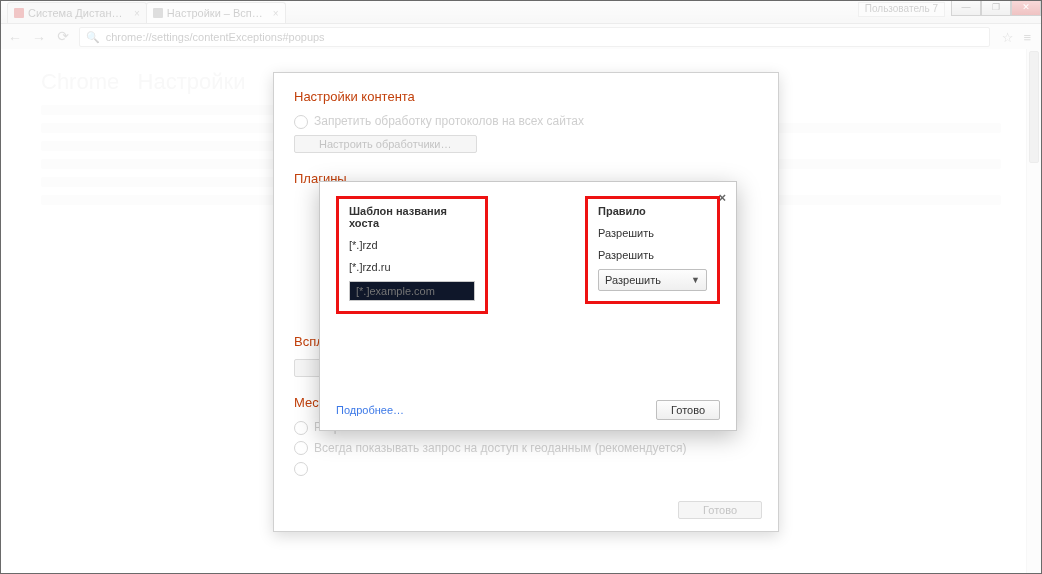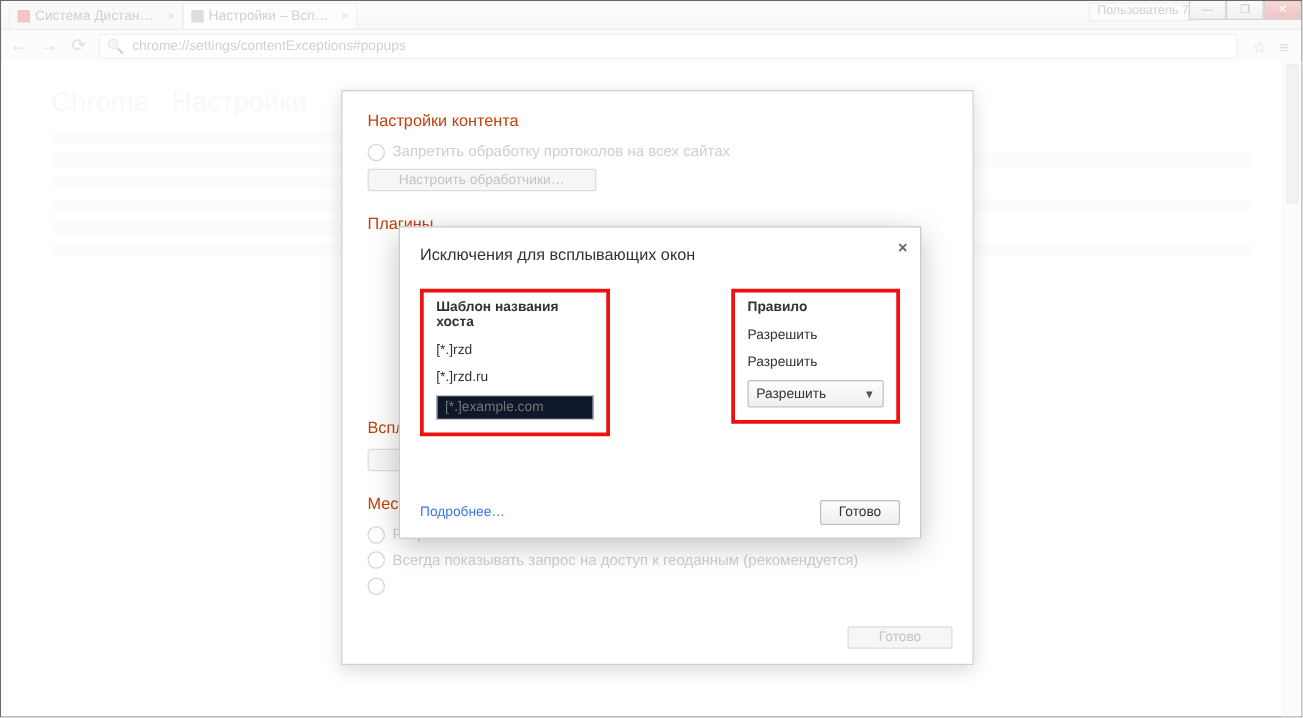--- a/index.html
+++ b/index.html
@@ -9,21 +9,21 @@
   .tabstrip{display:flex;align-items:flex-end;margin-left:6px;height:22px;}
   .tab{display:flex;align-items:center;height:20px;padding:0 6px;border:1px solid #bcbcbc;border-bottom:none;background:#f7f7f7;border-radius:3px 3px 0 0;margin-right:-1px;font-size:11px;color:#555;max-width:150px;}
   .tab.inactive{background:#e9e9e9;}
   .tab .fav{width:10px;height:10px;background:#c33;margin-right:4px;border-radius:1px;flex:none;}
   .tab .fav.gear{background:#888;}
   .tab .label{white-space:nowrap;overflow:hidden;text-overflow:ellipsis;max-width:100px;}
   .tab .x{margin-left:6px;color:#888;font-size:10px;}
   .winctrl{position:absolute;right:0;top:0;display:flex;}
   .wbtn{width:28px;height:14px;border:1px solid #666;border-top:none;background:linear-gradient(#eee,#ccc);font-size:9px;line-height:12px;text-align:center;color:#222;}
   .wbtn.close{background:linear-gradient(#e57373,#c62828);color:#fff;}
-  .userchip{position:absolute;right:83px;top:1px;font-size:10px;background:#f4f4f4;border:1px solid #c9c9c9;padding:0 6px;height:13px;line-height:12px;color:#555;}
+  .userchip{position:absolute;right:96px;top:1px;font-size:10px;background:#f4f4f4;border:1px solid #c9c9c9;padding:0 6px;height:13px;line-height:12px;color:#555;}
   
   .toolbar{height:26px;background:#f2f2f2;border-bottom:1px solid #d9d9d9;display:flex;align-items:center;padding:0 6px;gap:8px;}
   .navbtn{width:16px;height:16px;color:#8a8a8a;font-size:14px;line-height:14px;text-align:center;}
   .omni{flex:1;height:18px;background:#fff;border:1px solid #c9c9c9;border-radius:2px;display:flex;align-items:center;padding:0 6px;color:#555;font-size:11px;}
   .omni .glyph{color:#888;margin-right:6px;}
   .right-icons{display:flex;gap:10px;color:#888;font-size:13px;padding:0 4px;}
   
   .content{position:absolute;top:48px;left:0;right:0;bottom:0;background:#fff;}
   .bgpage{position:absolute;inset:0;color:#e8e8e8;padding:20px 40px;}
   .bgpage h1{font-size:22px;font-weight:normal;color:#e4e4e4;margin:0 0 10px 0;}
@@ -132,21 +132,20 @@
         <h3>Местоположение</h3>
       </div>
     <div class="row"><span class="radio"></span><span>Разрешить всем сайтам отслеживать мое местоположение</span></div>
     <div class="row"><span class="radio"></span><span>Всегда показывать запрос на доступ к геоданным (рекомендуется)</span></div>
     <div class="row"><span class="radio"></span></div>
     <div class="foot"><span class="btnghost">Готово</span></div>
   </div>
 
   <div class="panel2">
     <div class="close">×</div>
-    <h4>Исключения для всплывающих окон</h4>
 
     <div class="cols">
       <div class="col left">
         <div class="redbox">
           <div class="colhdr">Шаблон названия хоста</div>
           <div class="entry">[*.]rzd</div>
           <div class="entry">[*.]rzd.ru</div>
           <input class="inputhost" placeholder="[*.]example.com" style="">
         </div>
       </div>

